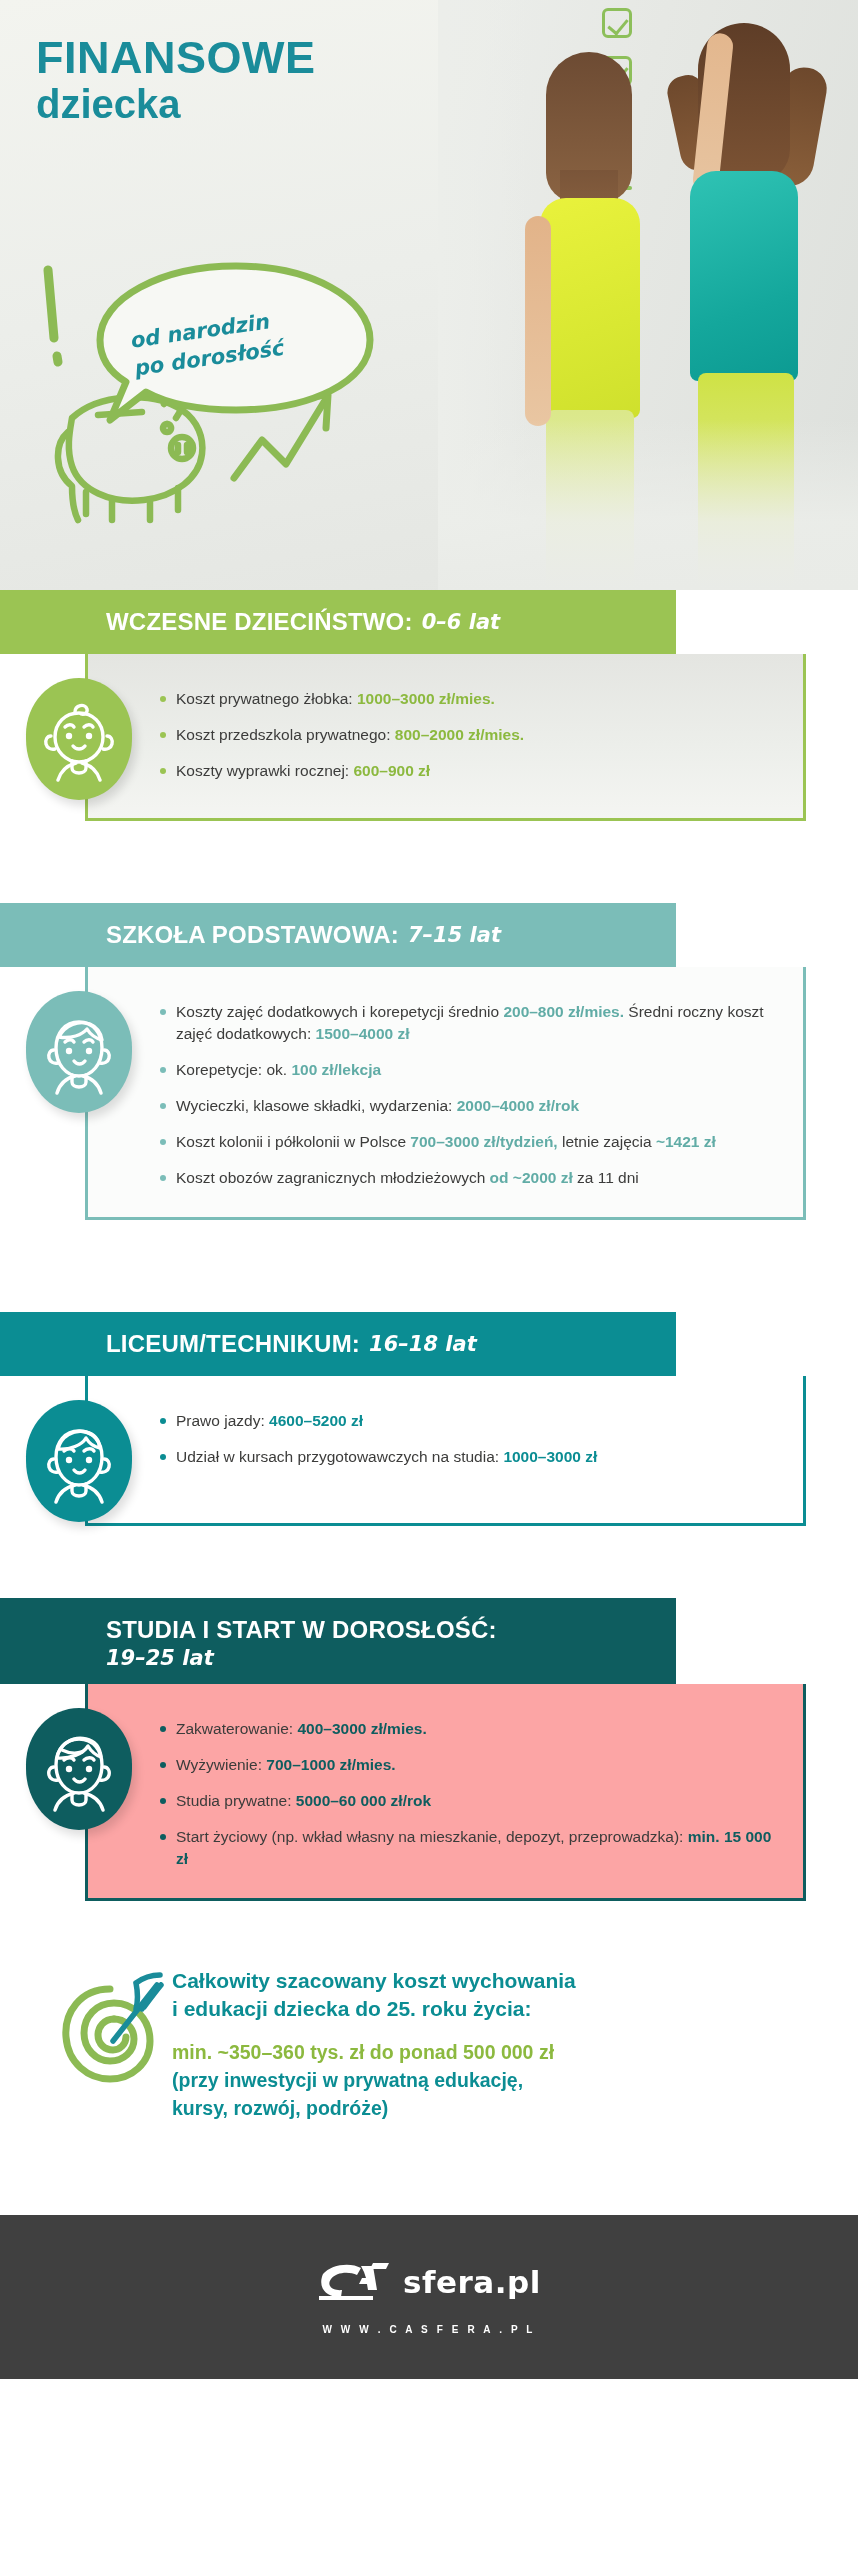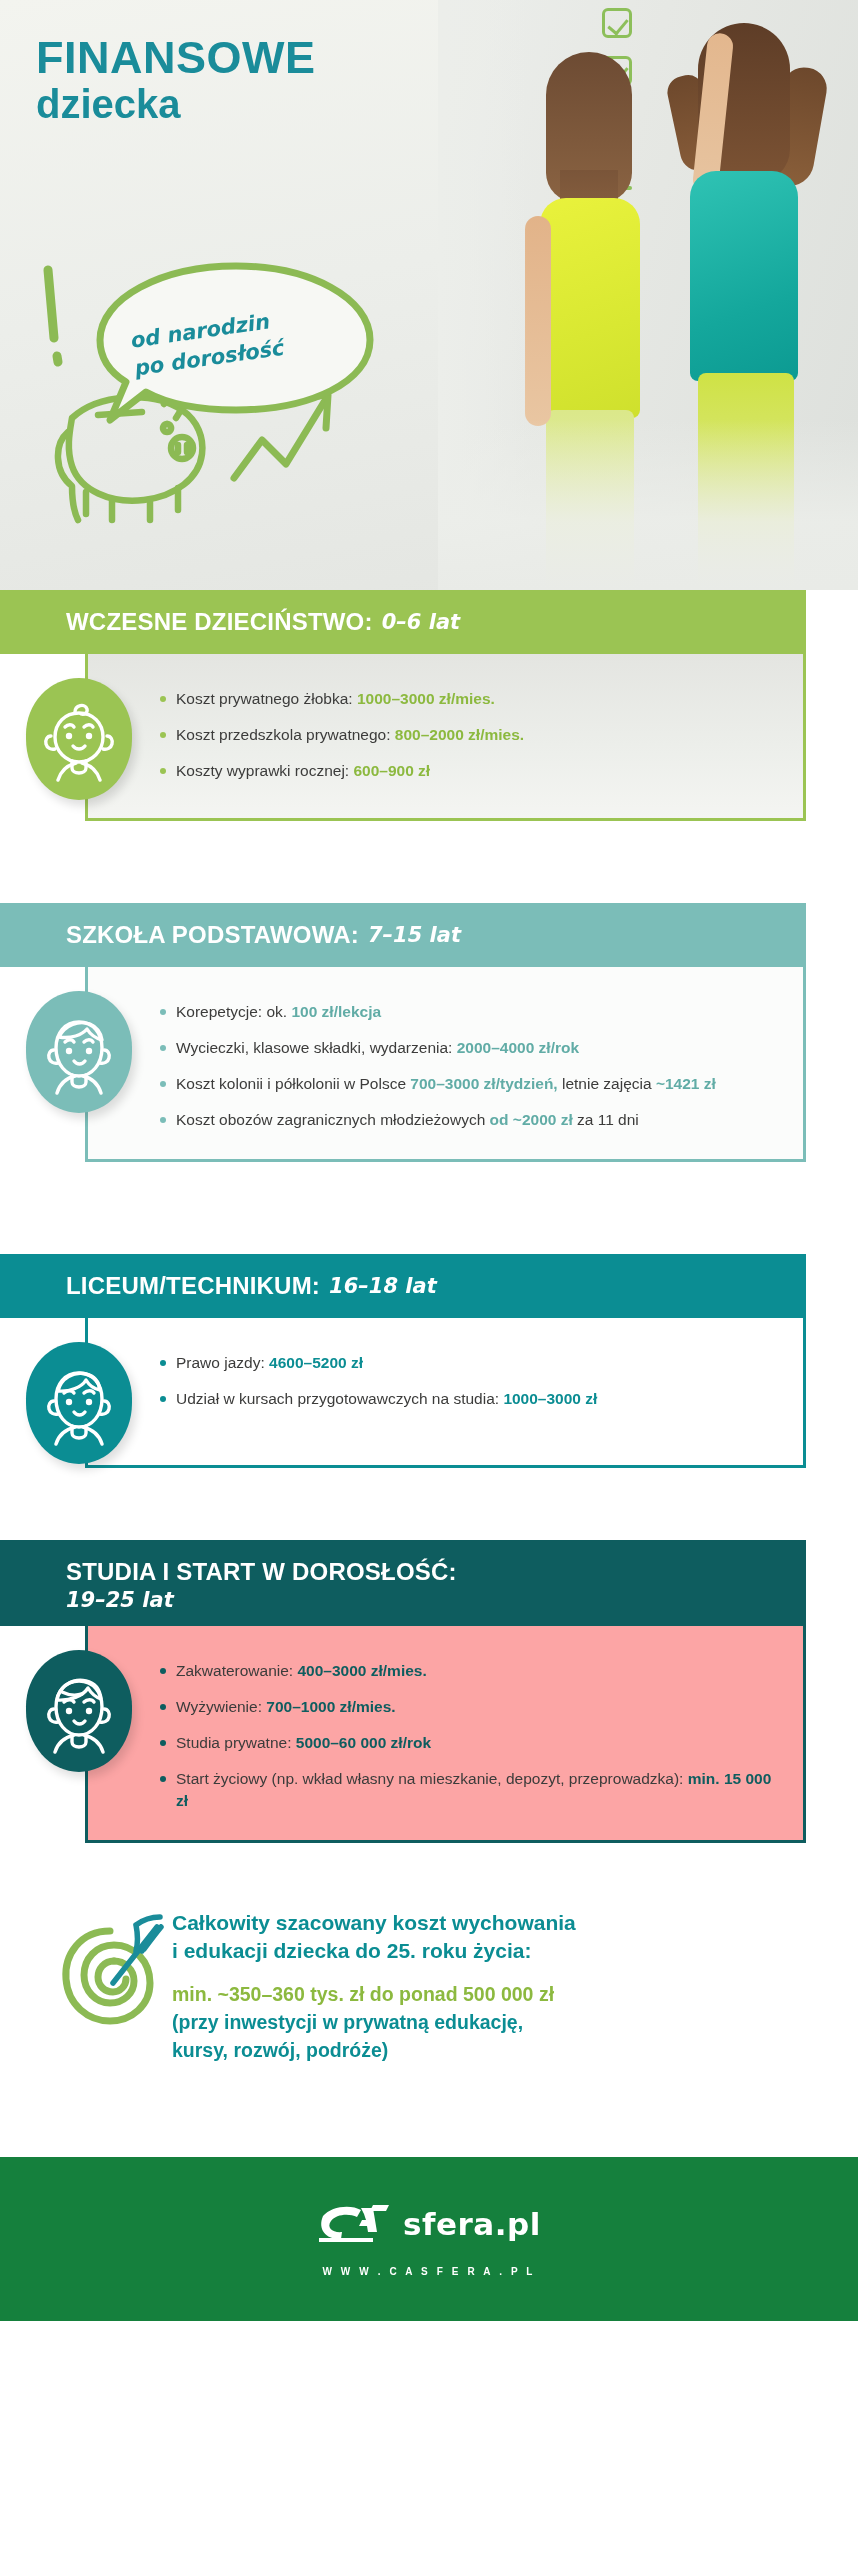--- a/index.html
+++ b/index.html
@@ -105,22 +105,22 @@
     font-family: "DejaVu Sans", sans-serif;
   }
   .doodles { position:absolute; left: 24px; top: 252px; width: 370px; height: 300px; z-index:3; }
 
   
   .section { position: relative; }
 
   .sec-bar {
     height: 64px;
     display: flex; align-items: center;
-    padding-left: 66px;
-    width: 806px;
+    padding-left: 106px;
+    width: 676px;
   }
   .sec-bar .t-main {
     color:#fff; font-size: 24px; font-weight: 700; letter-spacing:.2px;
   }
   .sec-bar .t-age {
     color:#fff; font-size: 21px; font-weight: 600; font-style: italic;
     margin-left: 9px; font-family: "DejaVu Sans", sans-serif;
   }
   .sec-bar.two-line { height: 86px; flex-direction: column; align-items:flex-start; justify-content:center; padding-top:4px;}
   .sec-bar.two-line .t-age { margin-left: 0; margin-top: 2px; }
@@ -216,21 +216,21 @@
     color: #8cb93f; font-size: 19.5px; font-weight: 700; line-height: 1.42;
   }
   .summary .paren {
     color: #0b8d93; font-size: 19.5px; font-weight: 700; line-height: 1.42;
   }
 
   
   .footer {
     margin-top: 58px;
     height: 164px;
-    background: #15803d;
+    background: #404040;
     display:flex; flex-direction:column; align-items:center; justify-content:center;
   }
   .footer .logo-row { display:flex; align-items:center; gap: 12px; }
   .footer .logo-row svg { display:block; }
   .footer .brand {
     color:#fff; font-size: 31px; font-weight: 600; font-family: "DejaVu Sans", sans-serif;
     letter-spacing: .5px;
   }
   .footer .url {
     color:#fff; font-size: 10px; letter-spacing: 3.1px; margin-top: 20px; font-weight: 600;
@@ -366,20 +366,21 @@
           <circle cx="27" cy="42" r="3.2" fill="#fff" stroke="none"></circle>
           <circle cx="47" cy="42" r="3.2" fill="#fff" stroke="none"></circle>
           <path d="M23 33 c3-3 7-3 9 0"></path>
           <path d="M42 33 c3-3 7-3 9 0"></path>
           <path d="M32 52 c3 4 8 4 11 0"></path>
           <path d="M30 66 l0 7 c0 3 3 5 7 5 4 0 7-2 7-5 l0-7"></path>
           <path d="M15 84 c3-10 10-15 18-17 M59 84 c-3-10-10-15-18-17"></path>
         </svg>
       </div>
       <ul class="bullets">
+        <li><span>Koszty zajęć dodatkowych i korepetycji średnio </span><b>200–800 zł/mies.</b><span> Średni roczny koszt zajęć dodatkowych: </span><b>1500–4000 zł</b></li>
         <li><span>Korepetycje: ok. </span><b>100 zł/lekcja</b></li>
         <li><span>Wycieczki, klasowe składki, wydarzenia: </span><b>2000–4000 zł/rok</b></li>
         <li><span>Koszt kolonii i półkolonii w Polsce </span><b>700–3000 zł/tydzień,</b><span> letnie zajęcia </span><b>~1421 zł</b></li>
         <li><b style="font-weight:400;color:#3c3c3b">Koszt obozów zagranicznych młodzieżowych </b><b>od ~2000 zł</b><span> za 11 dni</span></li>
       </ul>
     </div>
   </div>
 
   <div class="section s3">
     <div class="sec-bar">

